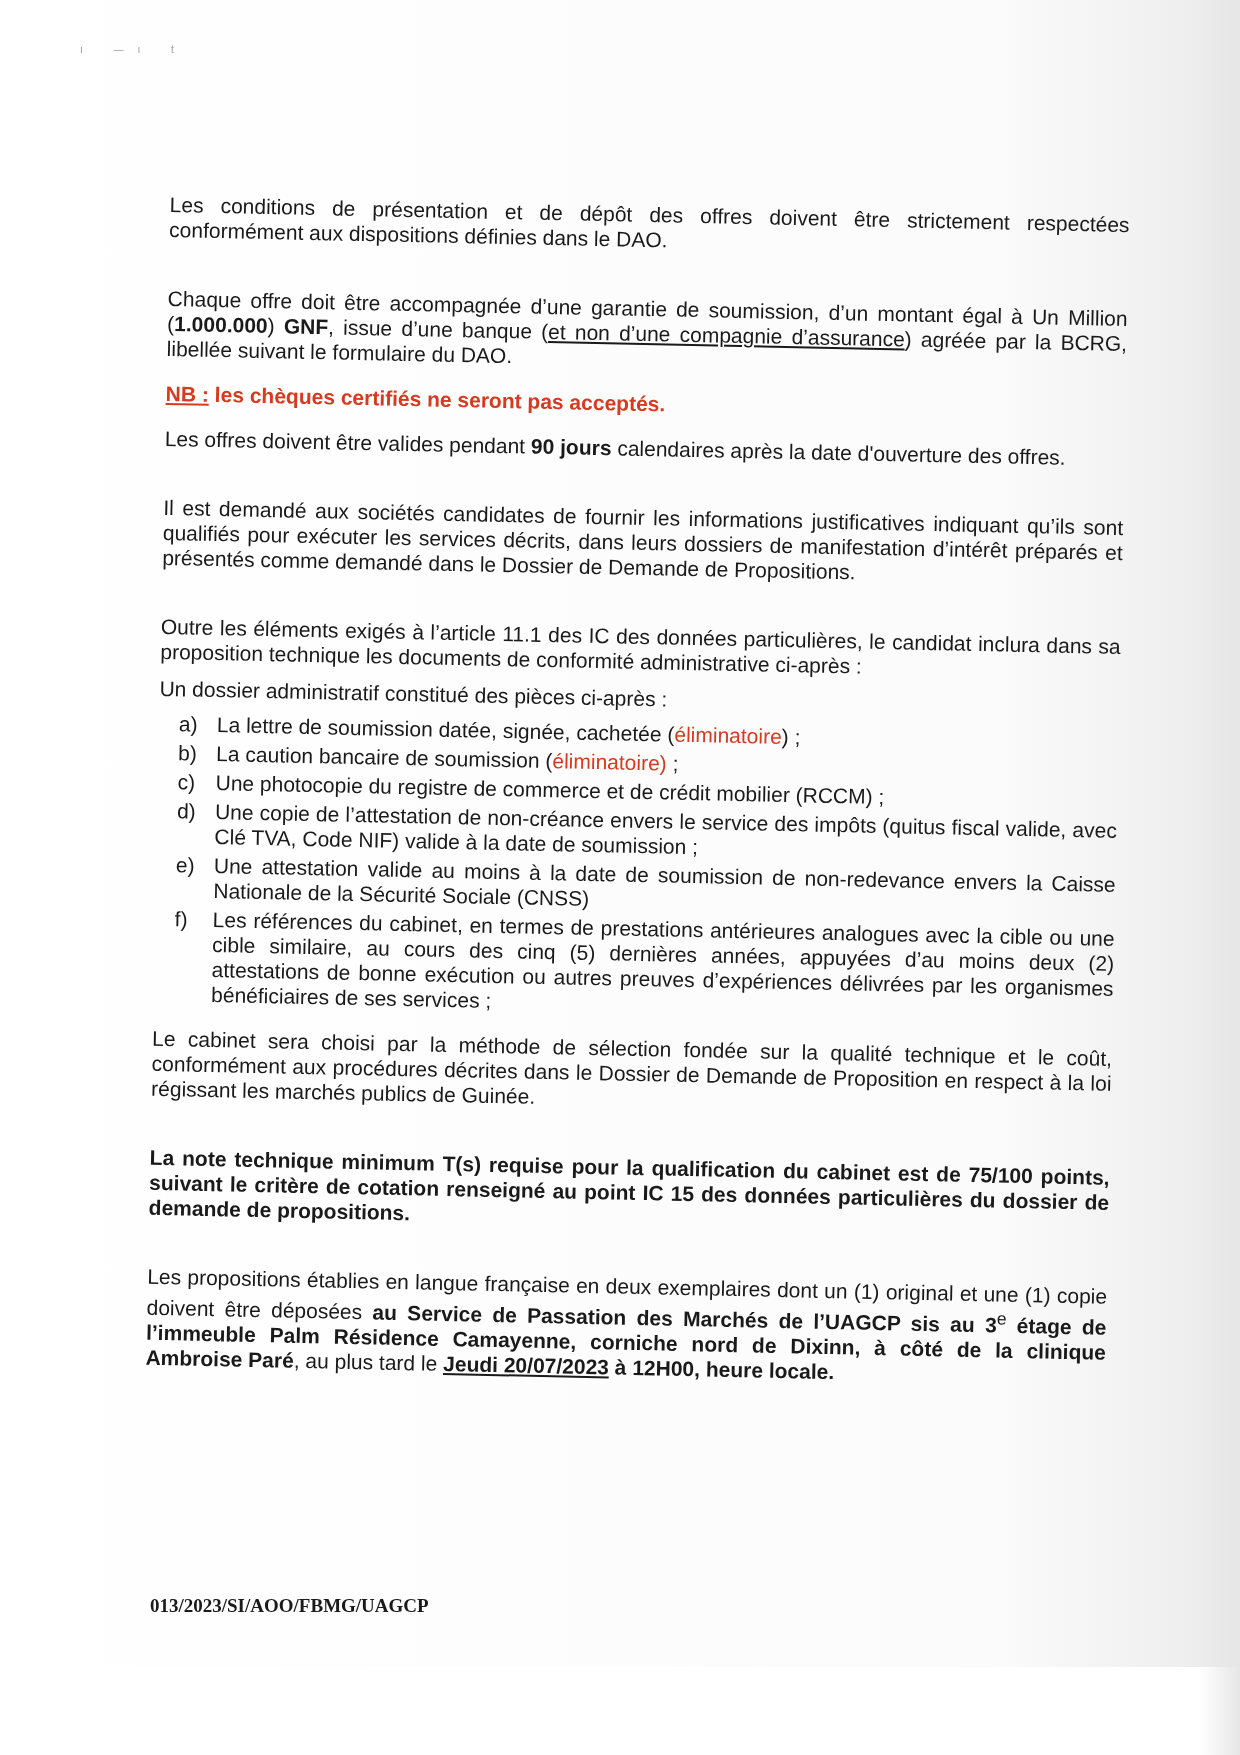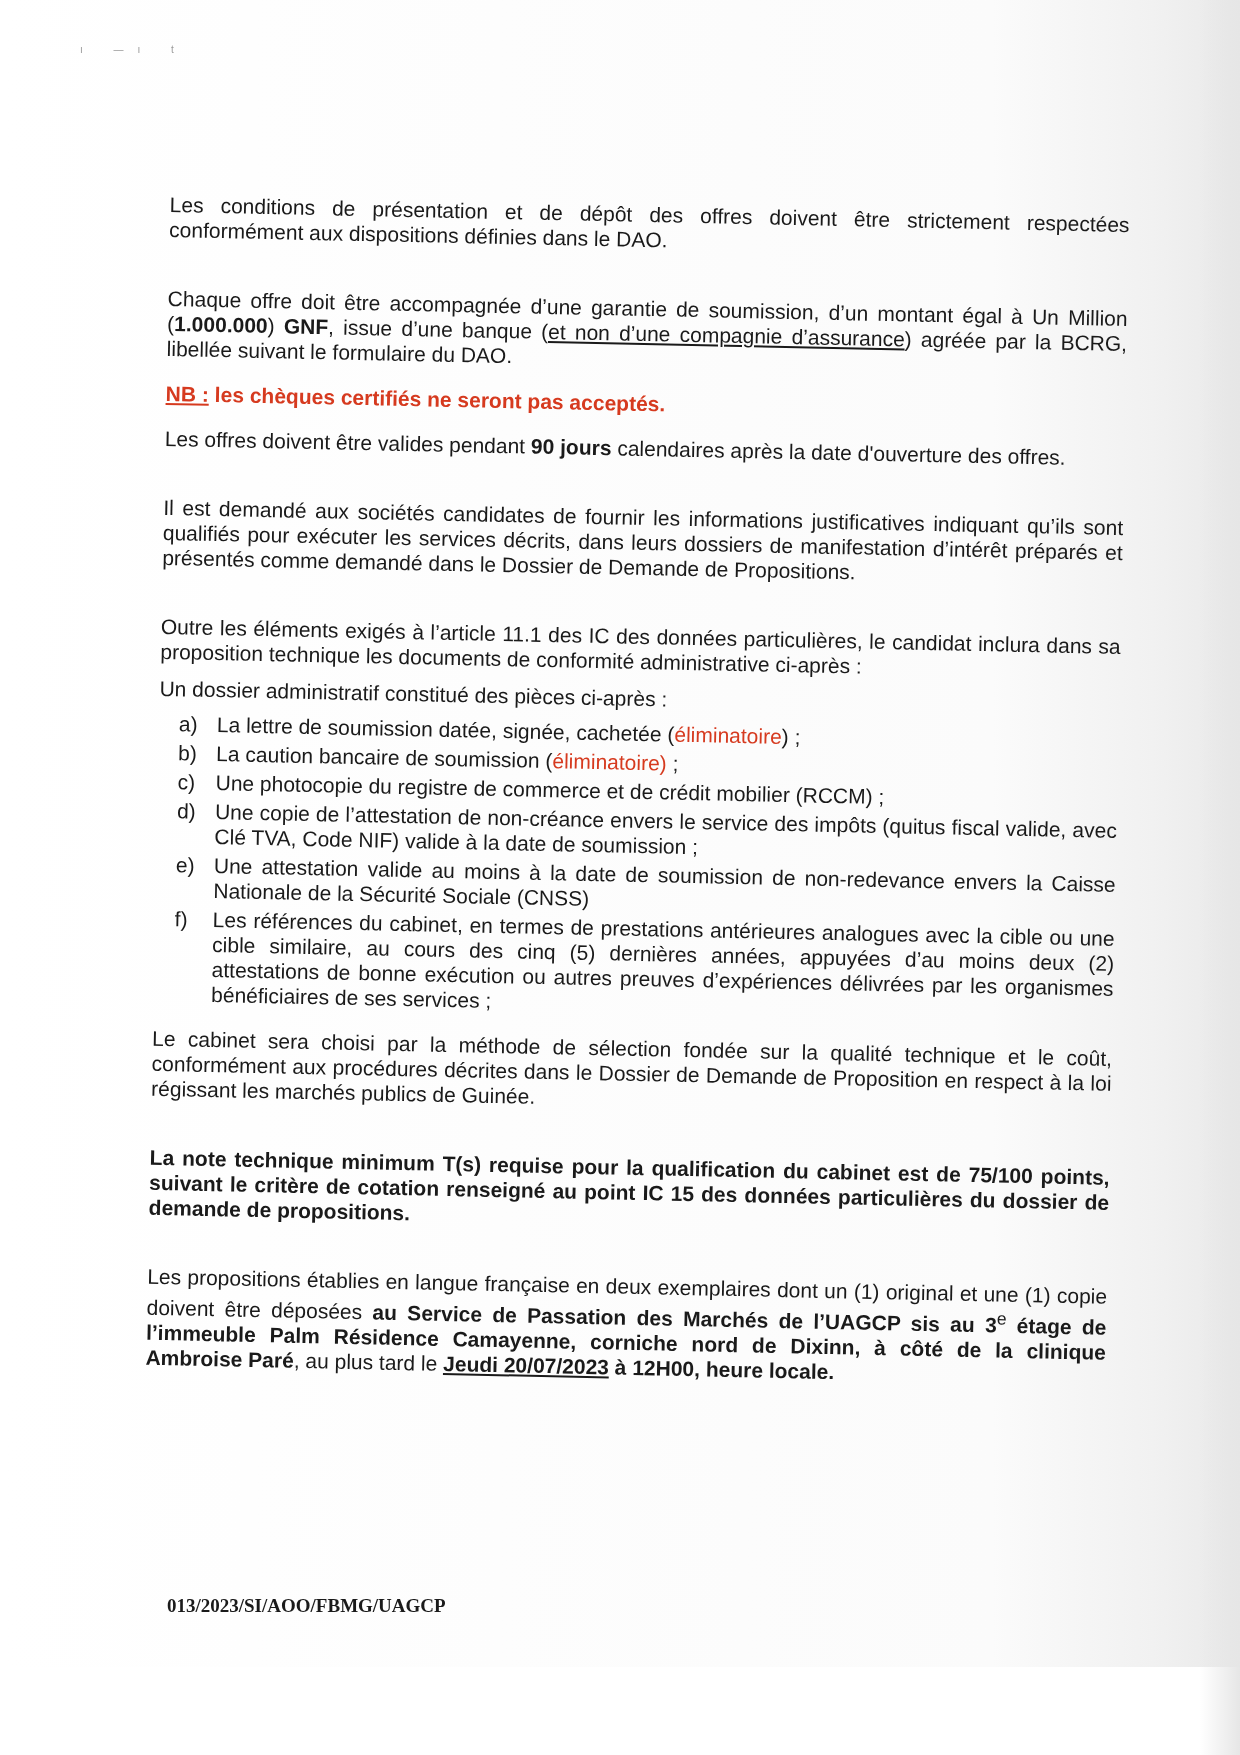--- a/index.html
+++ b/index.html
@@ -34,21 +34,21 @@
   .gap-m { margin-top: 20px; }
   .gap-l { margin-top: 44px; }
   .red { color: #d63a1f; }
   .red-strong { color: #d63a1f; font-weight: bold; }
   .u { text-decoration: underline; }
   b { font-weight: bold; }
   ol.items { list-style: none; padding: 0; margin: 10px 0 0 0; }
   ol.items li { position: relative; padding-left: 58px; margin-left: 0; margin-bottom: 4px; }
   ol.items li .lbl { position: absolute; left: 20px; top: 0; }
   .ref {
-    position: absolute; left: 167px; top: 1595px;
+    position: absolute; left: 150px; top: 1595px;
     font-family: "Liberation Serif", "DejaVu Serif", serif;
     font-weight: bold; font-size: 19px; color: #1a1a1a;
   }
 </style>
 </head>
 <body>
 
 <div class="page">
   <div class="scan-edge"></div>
   <div class="marks">ı —ı  t</div>

